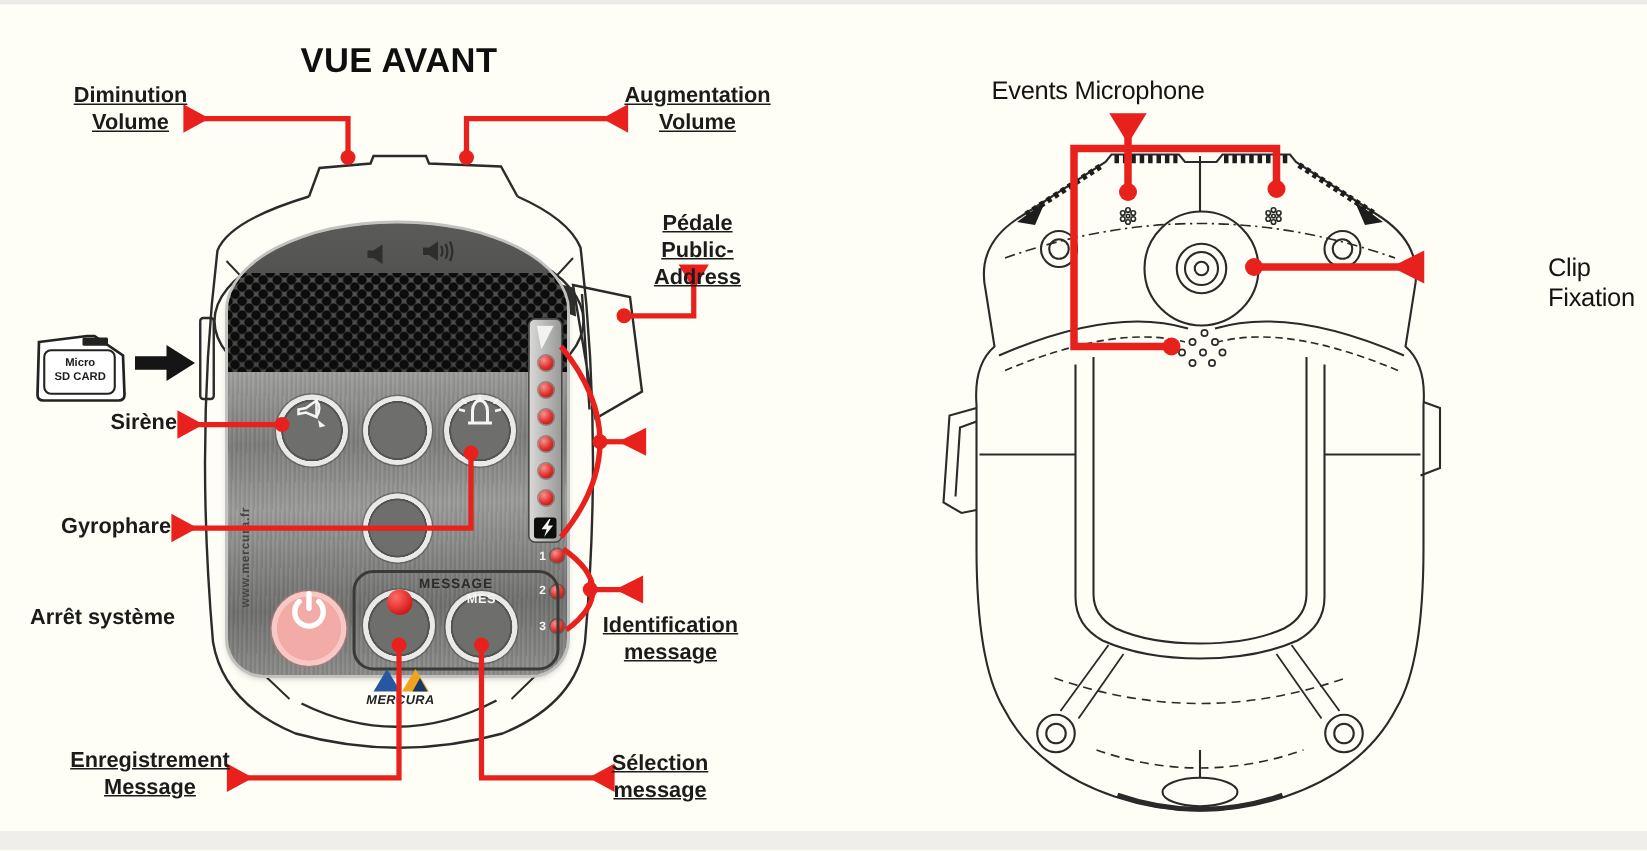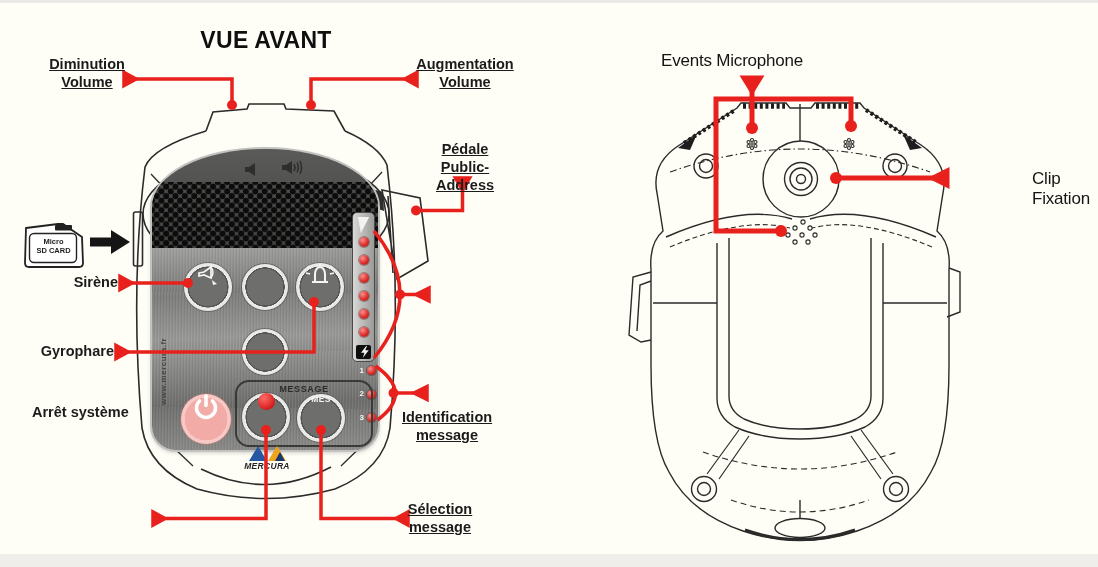--- a/index.html
+++ b/index.html
@@ -312,24 +312,28 @@
   <div class="lbl center" style="left:416px;top:55px;width:98px;">
     <div>Augmentation</div>
     <div>Volume</div>
   </div>
   <div class="lbl center" style="left:413px;top:140px;width:104px;">
     <div>Pédale</div>
     <div>Public-Address</div>
   </div>
   <div class="lbl right" style="left:38px;top:273px;width:80px;">Sirène</div>
   <div class="lbl right" style="left:26px;top:342px;width:88px;">Gyrophare</div>
-  <div class="lbl" style="left:32px;top:403px;">Arrêt système</div>
+  <div class="lbl" style="left:20px;top:403px;">Arrêt système</div>
   <div class="lbl center" style="left:392px;top:372px;width:110px;margin-top:36px;">
     <div>Identification</div>
     <div>message</div>
   </div>
+  <div class="lbl center" style="left:44px;top:498px;width:112px;">
+    <div>Enregistrement</div>
+    <div>Message</div>
+  </div>
   <div class="lbl center" style="left:395px;top:500px;width:90px;">
     <div>Sélection</div>
     <div>message</div>
   </div>
   <div class="boldlbl" style="left:661px;top:51px;">Events Microphone</div>
   <div class="boldlbl" style="left:1010px;top:169px;margin-left:22px;">Clip Fixation</div>
 </div>
 
 </body></html>

